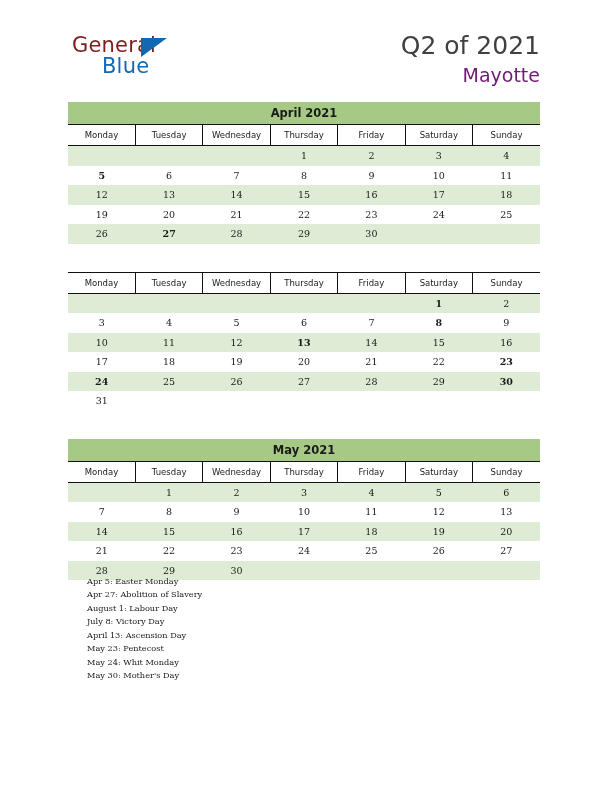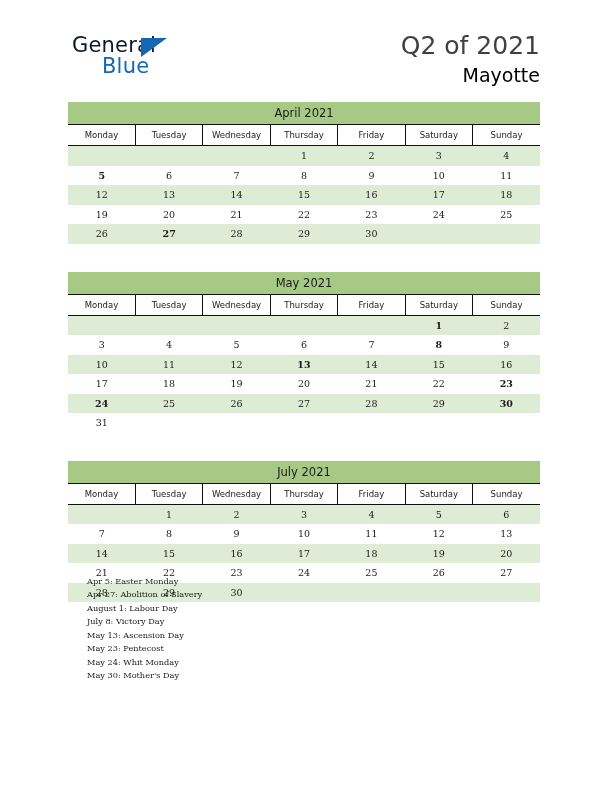--- a/index.html
+++ b/index.html
@@ -30,21 +30,21 @@
     top: 33px;
     height: 50px;
     width: 230px;
   }
   .logo-general {
     position: absolute;
     left: 0;
     top: 0;
     font-size: 21px;
     letter-spacing: 0.2px;
-    color: #0f172a;
+    color: #7f1d1d;
     font-family: "DejaVu Sans", sans-serif;
     font-weight: 400;
   }
   .logo-blue {
     position: absolute;
     left: 30px;
     top: 21px;
     font-size: 21px;
     letter-spacing: 0.2px;
     color: #1268b3;
@@ -70,21 +70,21 @@
   }
   .title-main {
     font-size: 25px;
     color: #404040;
     font-family: "DejaVu Sans", sans-serif;
     line-height: 32px;
     white-space: nowrap;
   }
   .title-sub {
     font-size: 19px;
-    color: #000000;
+    color: #701a75;
     font-family: "DejaVu Sans", sans-serif;
     line-height: 26px;
     white-space: nowrap;
   }
 
   
   .months {
     position: absolute;
     left: 68px;
     top: 102px;
@@ -93,21 +93,21 @@
   .month {
     width: 472px;
     margin-bottom: 28px;
   }
   .month-title {
     height: 22px;
     line-height: 22px;
     background: #a6ca85;
     text-align: center;
     font-size: 11.5px;
-    font-weight: normal;
+    font-weight: bold;
     color: #1a1a1a;
     font-family: "DejaVu Sans", sans-serif;
   }
   table.cal {
     width: 472px;
     border-collapse: collapse;
     table-layout: fixed;
   }
   table.cal th {
     font-size: 8.5px;
@@ -233,20 +233,91 @@
             <td>23</td>
             <td>24</td>
             <td>25</td>
           </tr>
           <tr class="shade">
             <td>26</td>
             <td class="holiday">27</td>
             <td>28</td>
             <td>29</td>
             <td>30</td>
+            <td class="empty"></td>
+            <td class="empty"></td>
+          </tr>
+        </tbody>
+      </table>
+    </div>
+    <div class="month">
+      <table class="cal">
+        <thead>
+          <tr>
+            <th>Monday</th>
+            <th>Tuesday</th>
+            <th>Wednesday</th>
+            <th>Thursday</th>
+            <th>Friday</th>
+            <th>Saturday</th>
+            <th>Sunday</th>
+          </tr>
+        </thead>
+        <tbody>
+          <tr class="shade">
+            <td class="empty"></td>
+            <td class="empty"></td>
+            <td class="empty"></td>
+            <td class="empty"></td>
+            <td class="empty"></td>
+            <td class="holiday">1</td>
+            <td>2</td>
+          </tr>
+          <tr class="plain">
+            <td>3</td>
+            <td>4</td>
+            <td>5</td>
+            <td>6</td>
+            <td>7</td>
+            <td class="holiday">8</td>
+            <td>9</td>
+          </tr>
+          <tr class="shade">
+            <td>10</td>
+            <td>11</td>
+            <td>12</td>
+            <td class="holiday">13</td>
+            <td>14</td>
+            <td>15</td>
+            <td>16</td>
+          </tr>
+          <tr class="plain">
+            <td>17</td>
+            <td>18</td>
+            <td>19</td>
+            <td>20</td>
+            <td>21</td>
+            <td>22</td>
+            <td class="holiday">23</td>
+          </tr>
+          <tr class="shade">
+            <td class="holiday">24</td>
+            <td>25</td>
+            <td>26</td>
+            <td>27</td>
+            <td>28</td>
+            <td>29</td>
+            <td class="holiday">30</td>
+          </tr>
+          <tr class="plain">
+            <td>31</td>
+            <td class="empty"></td>
+            <td class="empty"></td>
+            <td class="empty"></td>
+            <td class="empty"></td>
             <td class="empty"></td>
             <td class="empty"></td>
           </tr>
         </tbody>
       </table>
     </div>
     <div class="month">
       <div class="month-title">May 2021</div>
       <table class="cal">
         <thead>
@@ -256,92 +327,20 @@
             <th>Wednesday</th>
             <th>Thursday</th>
             <th>Friday</th>
             <th>Saturday</th>
             <th>Sunday</th>
           </tr>
         </thead>
         <tbody>
           <tr class="shade">
             <td class="empty"></td>
-            <td class="empty"></td>
-            <td class="empty"></td>
-            <td class="empty"></td>
-            <td class="empty"></td>
-            <td class="holiday">1</td>
-            <td>2</td>
-          </tr>
-          <tr class="plain">
-            <td>3</td>
-            <td>4</td>
-            <td>5</td>
-            <td>6</td>
-            <td>7</td>
-            <td class="holiday">8</td>
-            <td>9</td>
-          </tr>
-          <tr class="shade">
-            <td>10</td>
-            <td>11</td>
-            <td>12</td>
-            <td class="holiday">13</td>
-            <td>14</td>
-            <td>15</td>
-            <td>16</td>
-          </tr>
-          <tr class="plain">
-            <td>17</td>
-            <td>18</td>
-            <td>19</td>
-            <td>20</td>
-            <td>21</td>
-            <td>22</td>
-            <td class="holiday">23</td>
-          </tr>
-          <tr class="shade">
-            <td class="holiday">24</td>
-            <td>25</td>
-            <td>26</td>
-            <td>27</td>
-            <td>28</td>
-            <td>29</td>
-            <td class="holiday">30</td>
-          </tr>
-          <tr class="plain">
-            <td>31</td>
-            <td class="empty"></td>
-            <td class="empty"></td>
-            <td class="empty"></td>
-            <td class="empty"></td>
-            <td class="empty"></td>
-            <td class="empty"></td>
-          </tr>
-        </tbody>
-      </table>
-    </div>
-    <div class="month">
-      <div class="month-title">July 2021</div>
-      <table class="cal">
-        <thead>
-          <tr>
-            <th>Monday</th>
-            <th>Tuesday</th>
-            <th>Wednesday</th>
-            <th>Thursday</th>
-            <th>Friday</th>
-            <th>Saturday</th>
-            <th>Sunday</th>
-          </tr>
-        </thead>
-        <tbody>
-          <tr class="shade">
-            <td class="empty"></td>
             <td>1</td>
             <td>2</td>
             <td>3</td>
             <td>4</td>
             <td>5</td>
             <td>6</td>
           </tr>
           <tr class="plain">
             <td>7</td>
             <td>8</td>
@@ -382,18 +381,18 @@
       </table>
     </div>
   </div>
 
 <div class="holiday-list">
   <ul id="holiday-root">
       <li>Apr 5: Easter Monday</li>
       <li>Apr 27: Abolition of Slavery</li>
       <li>August 1: Labour Day</li>
       <li>July 8: Victory Day</li>
-      <li>May 13: Ascension Day</li>
+      <li>April 13: Ascension Day</li>
       <li>May 23: Pentecost</li>
       <li>May 24: Whit Monday</li>
       <li>May 30: Mother's Day</li>
     </ul>
 </div>
 
 </body></html>

